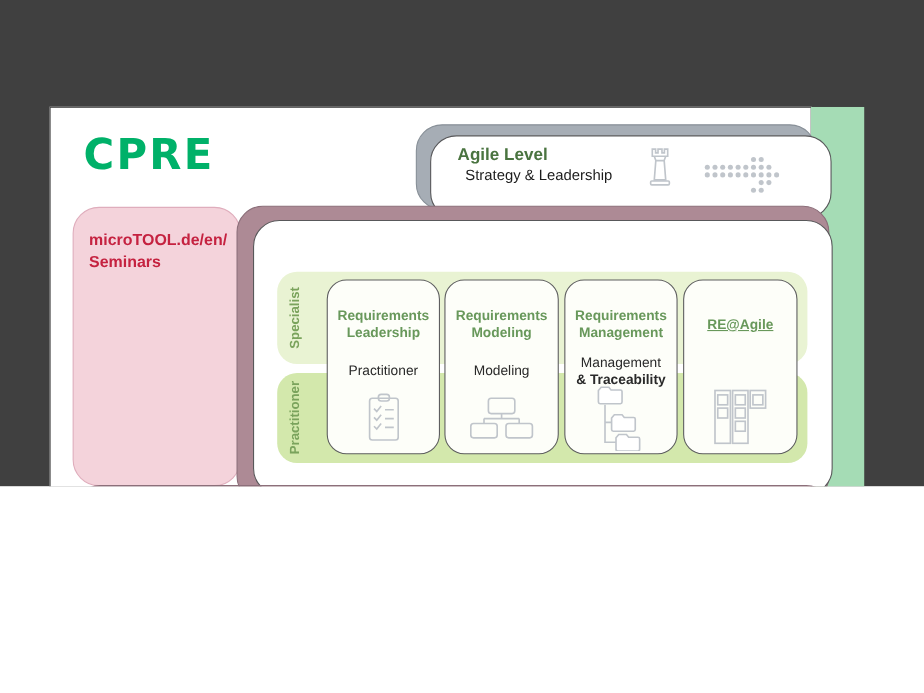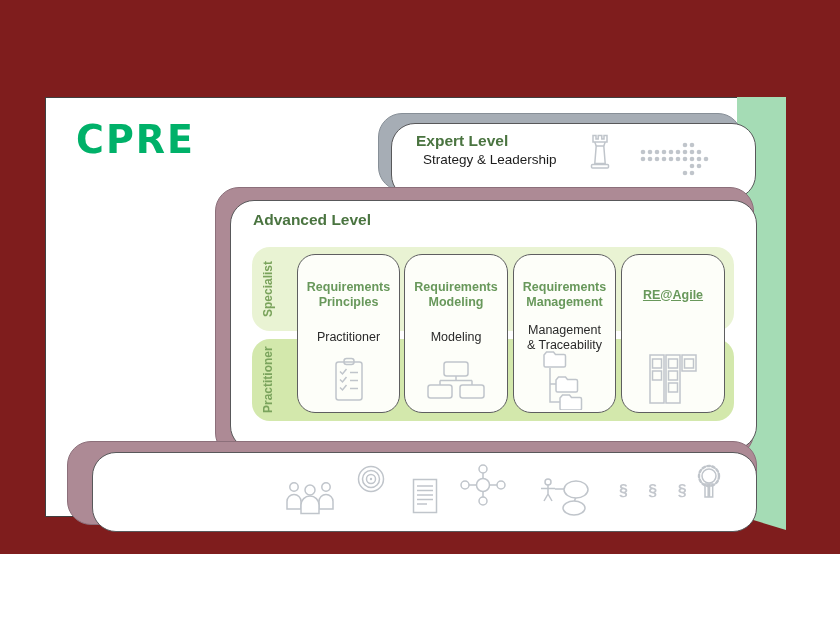--- a/index.html
+++ b/index.html
@@ -1,17 +1,17 @@
 <!DOCTYPE html>
 <html><head>
 <meta charset="utf-8">
 <style>
   html,body{margin:0;padding:0;}
   body{width:840px;height:630px;font-family:"Liberation Sans","DejaVu Sans",sans-serif;}
-  .stage{position:relative;width:840px;height:554px;background:#7f1d1d;overflow:hidden;}
+  .stage{position:relative;width:840px;height:442px;background:#404040;overflow:hidden;}
   .abs{position:absolute;}
 
   
   .slide{left:45px;top:97px;width:691px;height:418px;background:#ffffff;border:1px solid #3f3f3f;}
   .green-stripe{left:737px;top:97px;width:49px;height:433px;background:#a5dcb5;
     clip-path:polygon(0 0,100% 0,100% 100%,0 calc(100% - 15px));}
 
   
   .logo{left:76px;top:118px;font-size:38px;font-weight:bold;letter-spacing:2px;color:#00b169;
     font-family:"DejaVu Sans","Liberation Sans",sans-serif;transform:scaleY(1.02);}
@@ -61,21 +61,21 @@
 <div class="stage">
 
   <div class="abs slide"></div>
 
   <div class="abs green-stripe"></div>
 
   <div class="abs logo">CPRE</div>
 
   <div class="abs shadow expert-shadow"></div>
   <div class="abs whitecard expert-card">
-    <div class="abs sec-title" style="left:24px;top:8px;">Expert Level</div>
+    <div class="abs sec-title" style="left:24px;top:8px;">Agile Level</div>
     <div class="abs sec-sub" style="left:31px;top:28px;">Strategy &amp; Leadership</div>
     <span class="abs" style="left:195px;top:9px;">
       <svg width="26" height="40" viewBox="0 0 26 40" class="ico" stroke-width="1.4">
         <path d="M6,2.5 h3 v3.5 h2.2 v-3.5 h3.6 v3.5 h2.2 v-3.5 h3 v6.5 h-14 z"></path>
         <path d="M7.8,9 l1.4,4 M18.2,9 l-1.4,4"></path>
         <path d="M9.2,13 L7.8,30.5 h10.4 L16.8,13 z"></path>
         <rect x="4.5" y="31.5" width="17" height="3.5" rx="1"></rect>
       </svg>
     </span>
     <span class="abs" style="left:247px;top:17px;">
@@ -102,34 +102,39 @@
           <circle cx="60" cy="18" r="2.3"></circle>
           <circle cx="67" cy="18" r="2.3"></circle>
         <circle cx="53" cy="25" r="2.3"></circle>
           <circle cx="60" cy="25" r="2.3"></circle>
         <circle cx="46" cy="32" r="2.3"></circle>
           <circle cx="53" cy="32" r="2.3"></circle>
       </svg>
     </span>
   </div>
 
+  <div class="abs pink-panel">
+    <div class="abs ad-link">
+      <span style="display:block;">microTOOL.de/en/</span>
+      <span style="display:block;">Seminars</span>
+    </div>
+  </div>
 
   <div class="abs shadow adv-shadow"></div>
   <div class="abs whitecard adv-card">
-    <div class="abs sec-title" style="left:22px;top:10px;">Advanced Level</div>
 
     <div class="abs band band-specialist"></div>
     <div class="abs band band-practitioner"></div>
     <div class="abs v-label v-spec">Specialist</div>
     <div class="abs v-label v-prac">Practitioner</div>
 
     <div class="abs col-card" style="left:66px;">
       <div class="cc-title">
         <span style="display: block;">Requirements</span>
-          <span style="display: block;">Principles</span>
+          <span style="display: block;">Leadership</span>
       </div>
       <div class="cc-sub">
         <span style="display: block;">Practitioner</span>
           <span style="display: block;"></span>
       </div>
       <div class="cc-icon">
         <svg width="36" height="48" viewBox="0 0 36 48" class="ico">
           <rect x="5" y="6" width="26" height="38" rx="2.5"></rect>
           <rect x="13" y="2.5" width="10" height="6" rx="2.5"></rect>
           <path d="M9,15.5 l2.5,2.5 l4,-5"></path>
@@ -161,21 +166,21 @@
       </div>
     </div>
 
     <div class="abs col-card" style="left:282px;">
       <div class="cc-title">
         <span style="display: block;">Requirements</span>
           <span style="display: block;">Management</span>
       </div>
       <div class="cc-sub">
         <span style="display: block;">Management</span>
-          <span style="display: block;">&amp; Traceability</span>
+          <span style="display: block; font-weight: bold;">&amp; Traceability</span>
       </div>
       <div class="cc-icon">
         <svg width="46" height="60" viewBox="0 0 46 60" class="ico" stroke-width="1.3">
           <path d="M8,18 V52 h10 M8,34 h6"></path>
           <g transform="translate(2,2)">
               <path d="M0,3 l2.5,-3 h7 l2,2.5 h8.5 a1.5,1.5 0 0 1 1.5,1.5 v9.5 a1.5,1.5 0 0 1 -1.5,1.5 h-18.5 a1.5,1.5 0 0 1 -1.5,-1.5 v-10 z" fill="#fff"></path>
             </g>
           <g transform="translate(14,27)">
               <path d="M0,3 l2.5,-3 h7 l2,2.5 h8.5 a1.5,1.5 0 0 1 1.5,1.5 v9.5 a1.5,1.5 0 0 1 -1.5,1.5 h-18.5 a1.5,1.5 0 0 1 -1.5,-1.5 v-10 z" fill="#fff"></path>
             </g>

